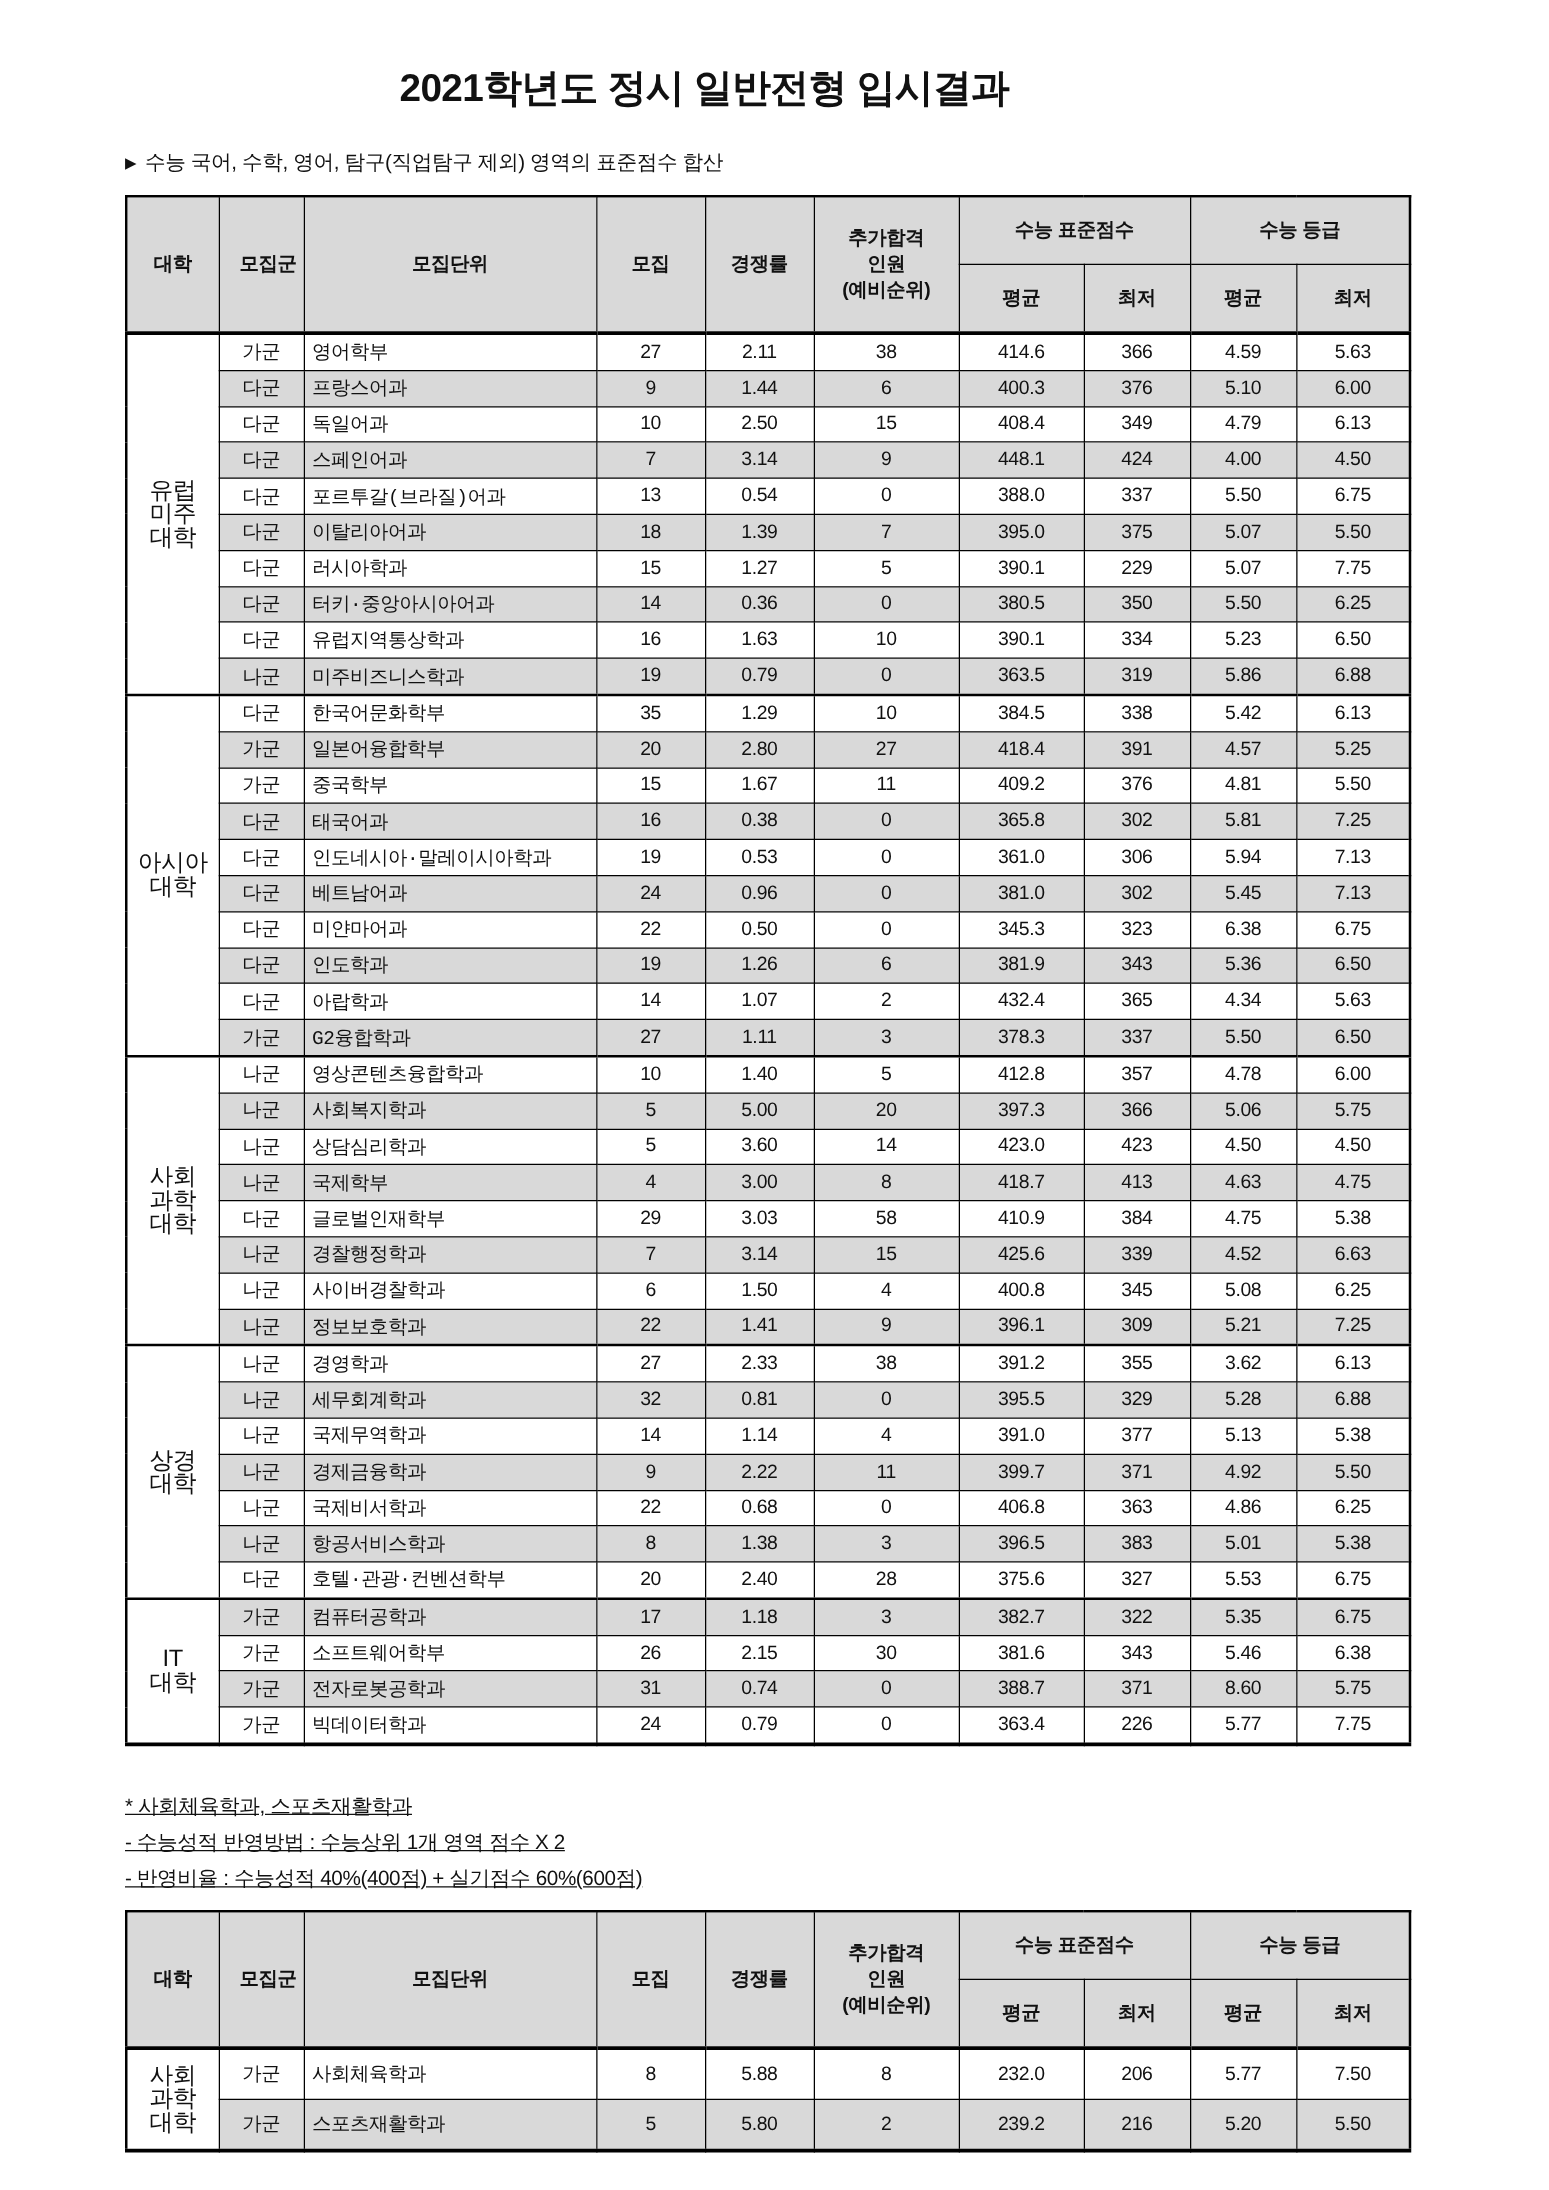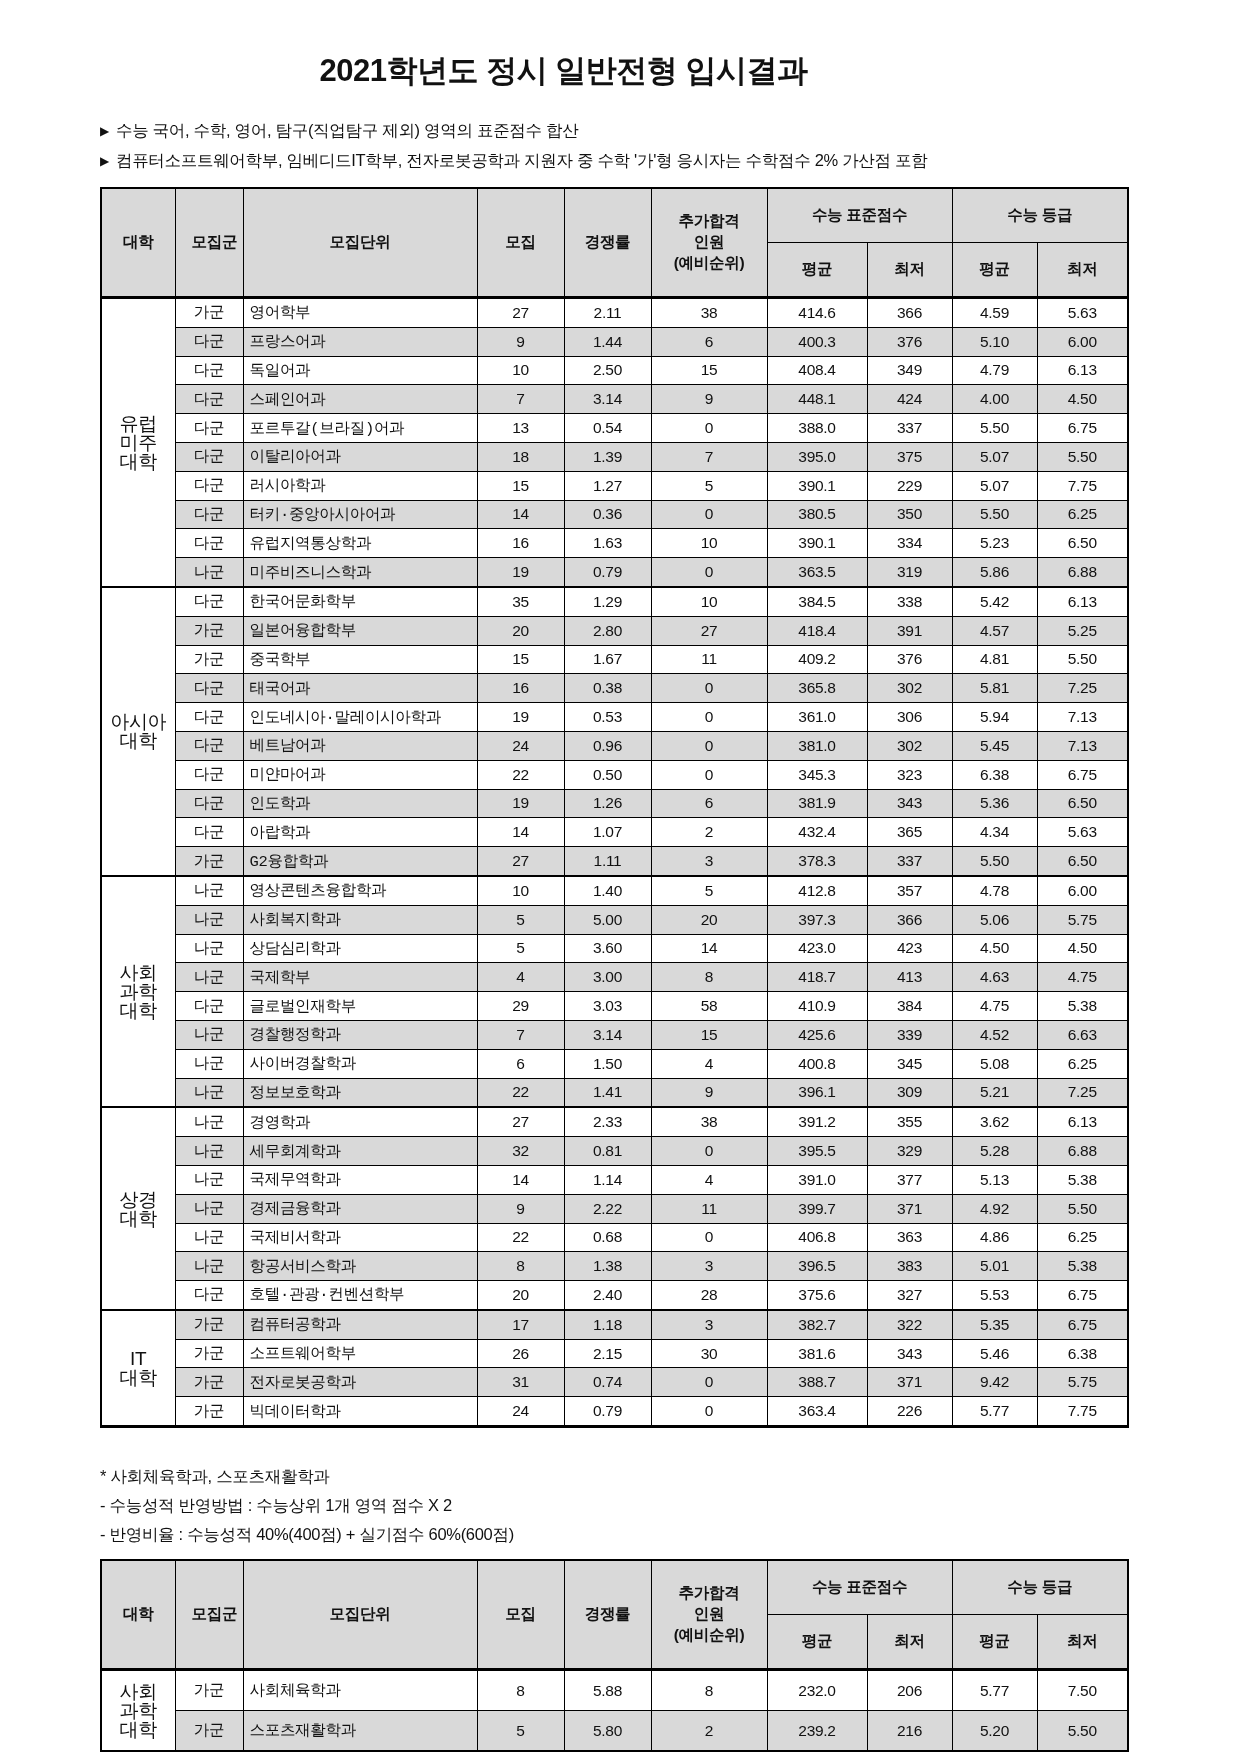--- a/index.html
+++ b/index.html
@@ -32,35 +32,34 @@
   .t2 .h-bot{height:41px;}
   .hdr-bottom{border-bottom:3px solid #000 !important;}
   tbody td{text-align:center;padding:0;height:27.8px;}
   .t2 tbody td{height:39px;}
   tbody td.dept-cell{text-align:left;padding-left:6px;font-family:Liberation Mono, monospace;}
   tbody tr.alt td{background:#d9d9d9;}
   tbody tr.alt td.univ-cell{background:#fff;}
   tbody td.univ-cell{background:#fff;line-height:19px;font-size:19px;}
   tbody tr.group-start td{border-top:2px solid #000;}
   tbody tr.first-row td{border-top:3px solid #000;}
-  .notes{margin:34px 0 0 100px;}
+  .notes{margin:34px 0 0 100px;text-decoration:underline;}
   .note-line{font-size:16.5px;line-height:29px;white-space:nowrap;letter-spacing:-0.3px;}
   .t2{margin-top:10px;}
   .mt1{margin-top:11px;}
 </style>
 </head>
 <body>
 
 <div class="page">
 
   <h1 class="doc-title">2021학년도 정시 일반전형 입시결과</h1>
 
   <div class="bullets">
     <div class="bullet-line"><span class="bullet-marker">▶</span><span>수능 국어, 수학, 영어, 탐구(직업탐구 제외) 영역의 표준점수 합산</span></div>
-    <div class="bullet-line"><span class="bullet-marker">▶</span><span>컴퓨터소프트웨어학부, 임베디드IT학부, 전자로봇공학과 지원자 중 수학 '가'형 응시자는 수학점수 2% 가산점 포함</span></div>
   </div>
 
   <table class="results t1 mt1">
     <colgroup>
       <col style="width:74px">
         <col style="width:68px">
         <col style="width:234px">
       <col style="width:87px">
         <col style="width:87px">
         <col style="width:116px">
@@ -501,21 +500,21 @@
           <td>6.38</td>
         </tr>
         <tr class="alt">
           <td>가군</td>
           <td class="dept-cell">전자로봇공학과</td>
           <td>31</td>
           <td>0.74</td>
           <td>0</td>
           <td>388.7</td>
           <td>371</td>
-          <td>9.42</td>
+          <td>8.60</td>
           <td>5.75</td>
         </tr>
         <tr class="">
           <td>가군</td>
           <td class="dept-cell">빅데이터학과</td>
           <td>24</td>
           <td>0.79</td>
           <td>0</td>
           <td>363.4</td>
           <td>226</td>

